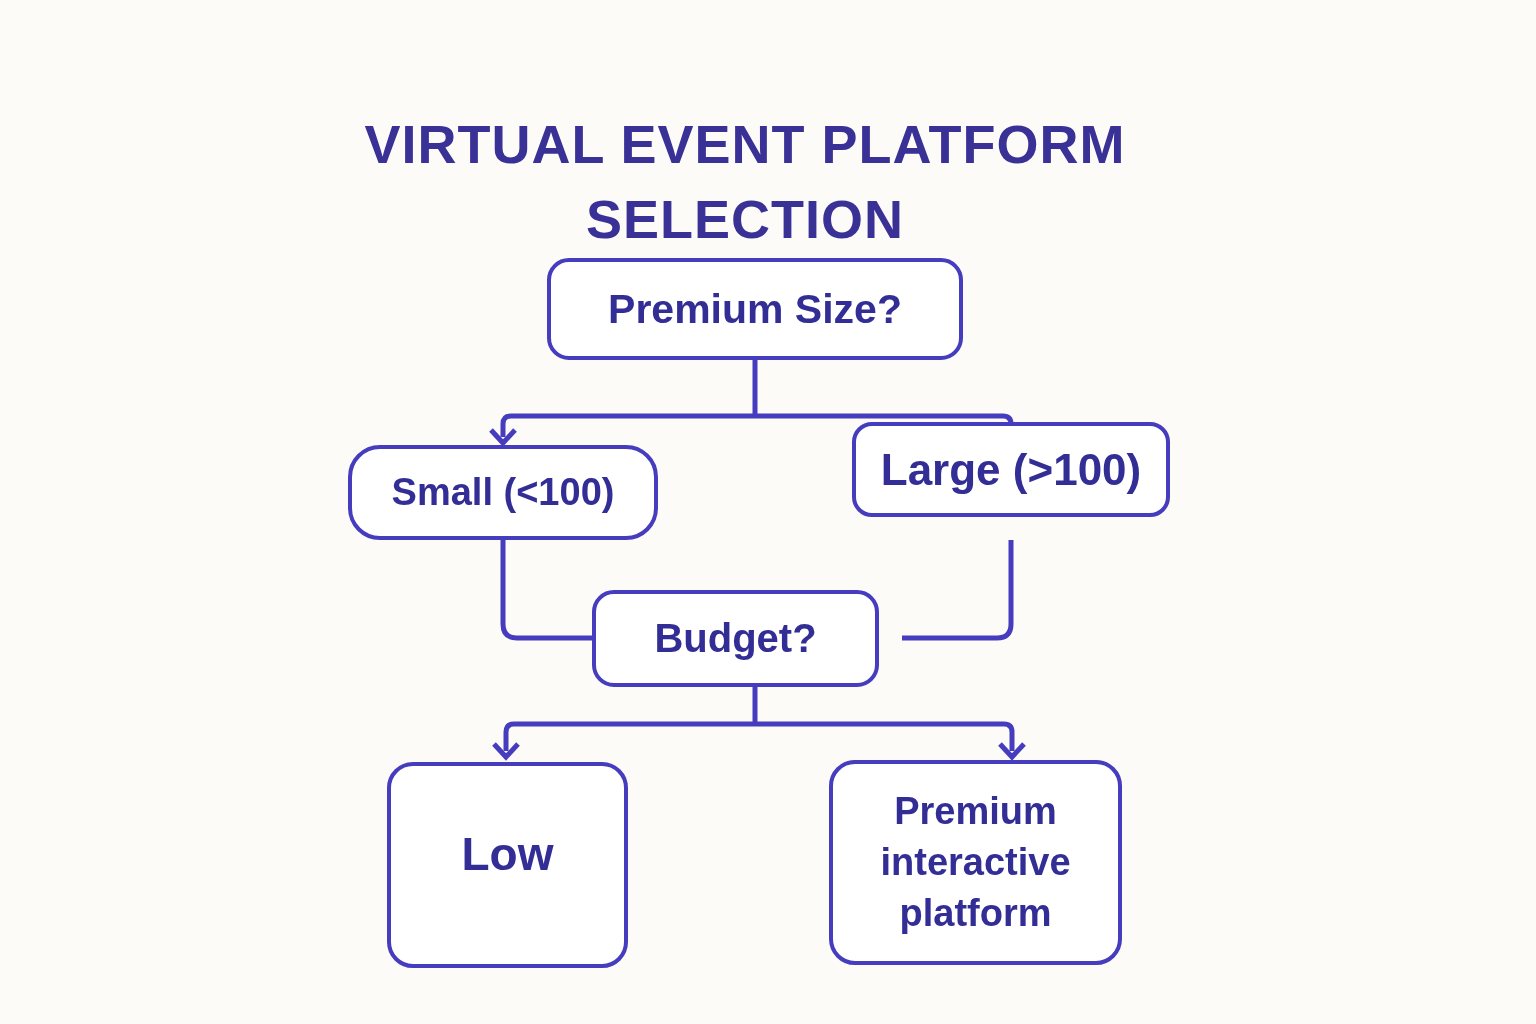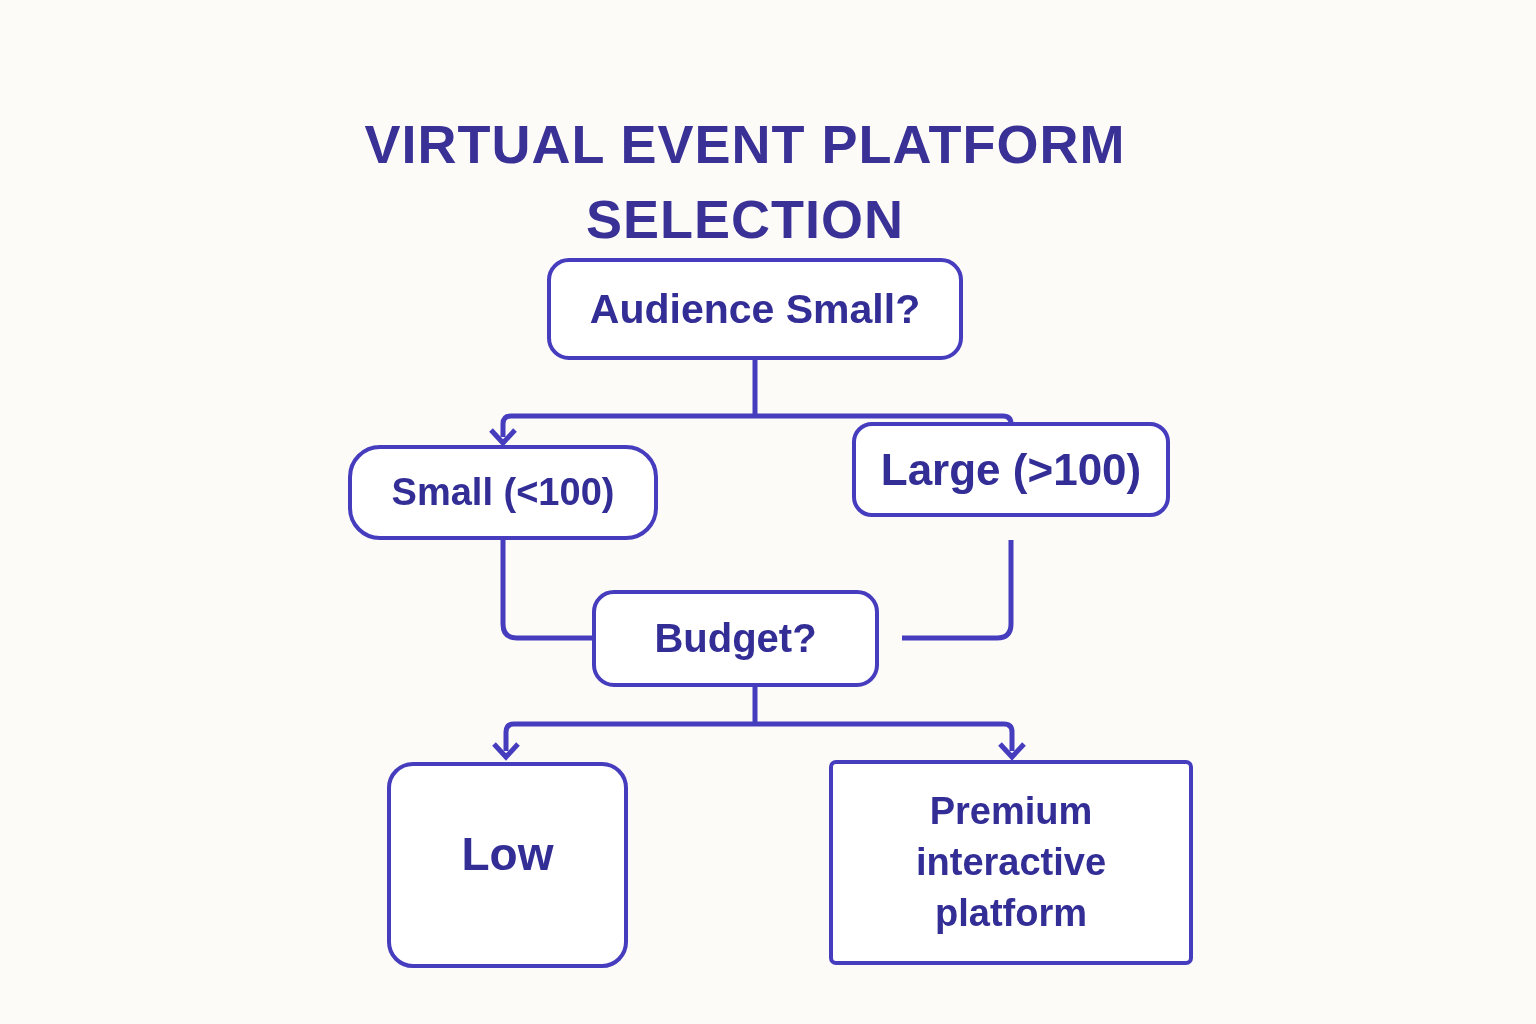--- a/index.html
+++ b/index.html
@@ -53,21 +53,21 @@
     text-align: center;
     color: var(--text);
     font-weight: 600;
   }
   .node .lbl { display: block; }
   .node-audience { left: 547px; top: 258px; width: 416px; height: 102px; border-radius: 22px; font-size: 41px; }
   .node-small    { left: 348px; top: 445px; width: 310px; height: 95px;  border-radius: 32px; font-size: 38px; }
   .node-large    { left: 852px; top: 422px; width: 318px; height: 95px;  border-radius: 20px; font-size: 44px; }
   .node-budget   { left: 592px; top: 590px; width: 287px; height: 97px;  border-radius: 22px; font-size: 40px; }
   .node-low      { left: 387px; top: 762px; width: 241px; height: 206px; border-radius: 26px; font-size: 46px; line-height: 1.22; }
-  .node-premium  { left: 829px; top: 760px; width: 364px; height: 205px; border-radius: 7px; font-size: 38px; line-height: 1.35; }
+  .node-premium  { left: 829px; top: 760px; width: 293px; height: 205px; border-radius: 26px; font-size: 38px; line-height: 1.35; }
   .node-low .lbl-top { margin-bottom: 22px; }
   .node-low .lbl-bottom { max-width: 200px; }
   .node-premium .lbl { max-width: 250px; }
 </style>
 </head>
 <body>
 
 <div class="stage">
 
   <h1 class="title">VIRTUAL EVENT PLATFORM SELECTION</h1>
@@ -82,21 +82,21 @@
     <path d="M503 540 L503 624 Q503 638 517 638 L611 638"></path>
     <path d="M1011 540 L1011 624 Q1011 638 997 638 L902 638"></path>
 
     <path d="M755 687 L755 724"></path>
     <path d="M506 751 L506 732 Q506 724 514 724 L1004 724 Q1012 724 1012 732 L1012 751"></path>
     <path d="M494 744 L506 757 L518 744"></path>
     <path d="M1000 744 L1012 757 L1024 744"></path>
   </svg>
 
   <div class="node node-audience">
-    <span class="lbl">Audience Small?</span>
+    <span class="lbl">Premium Size?</span>
   </div>
 
   <div class="node node-small">
     <span class="lbl">Small (&lt;100)</span>
   </div>
 
   <div class="node node-large">
     <span class="lbl">Large (&gt;100)</span>
   </div>
 

